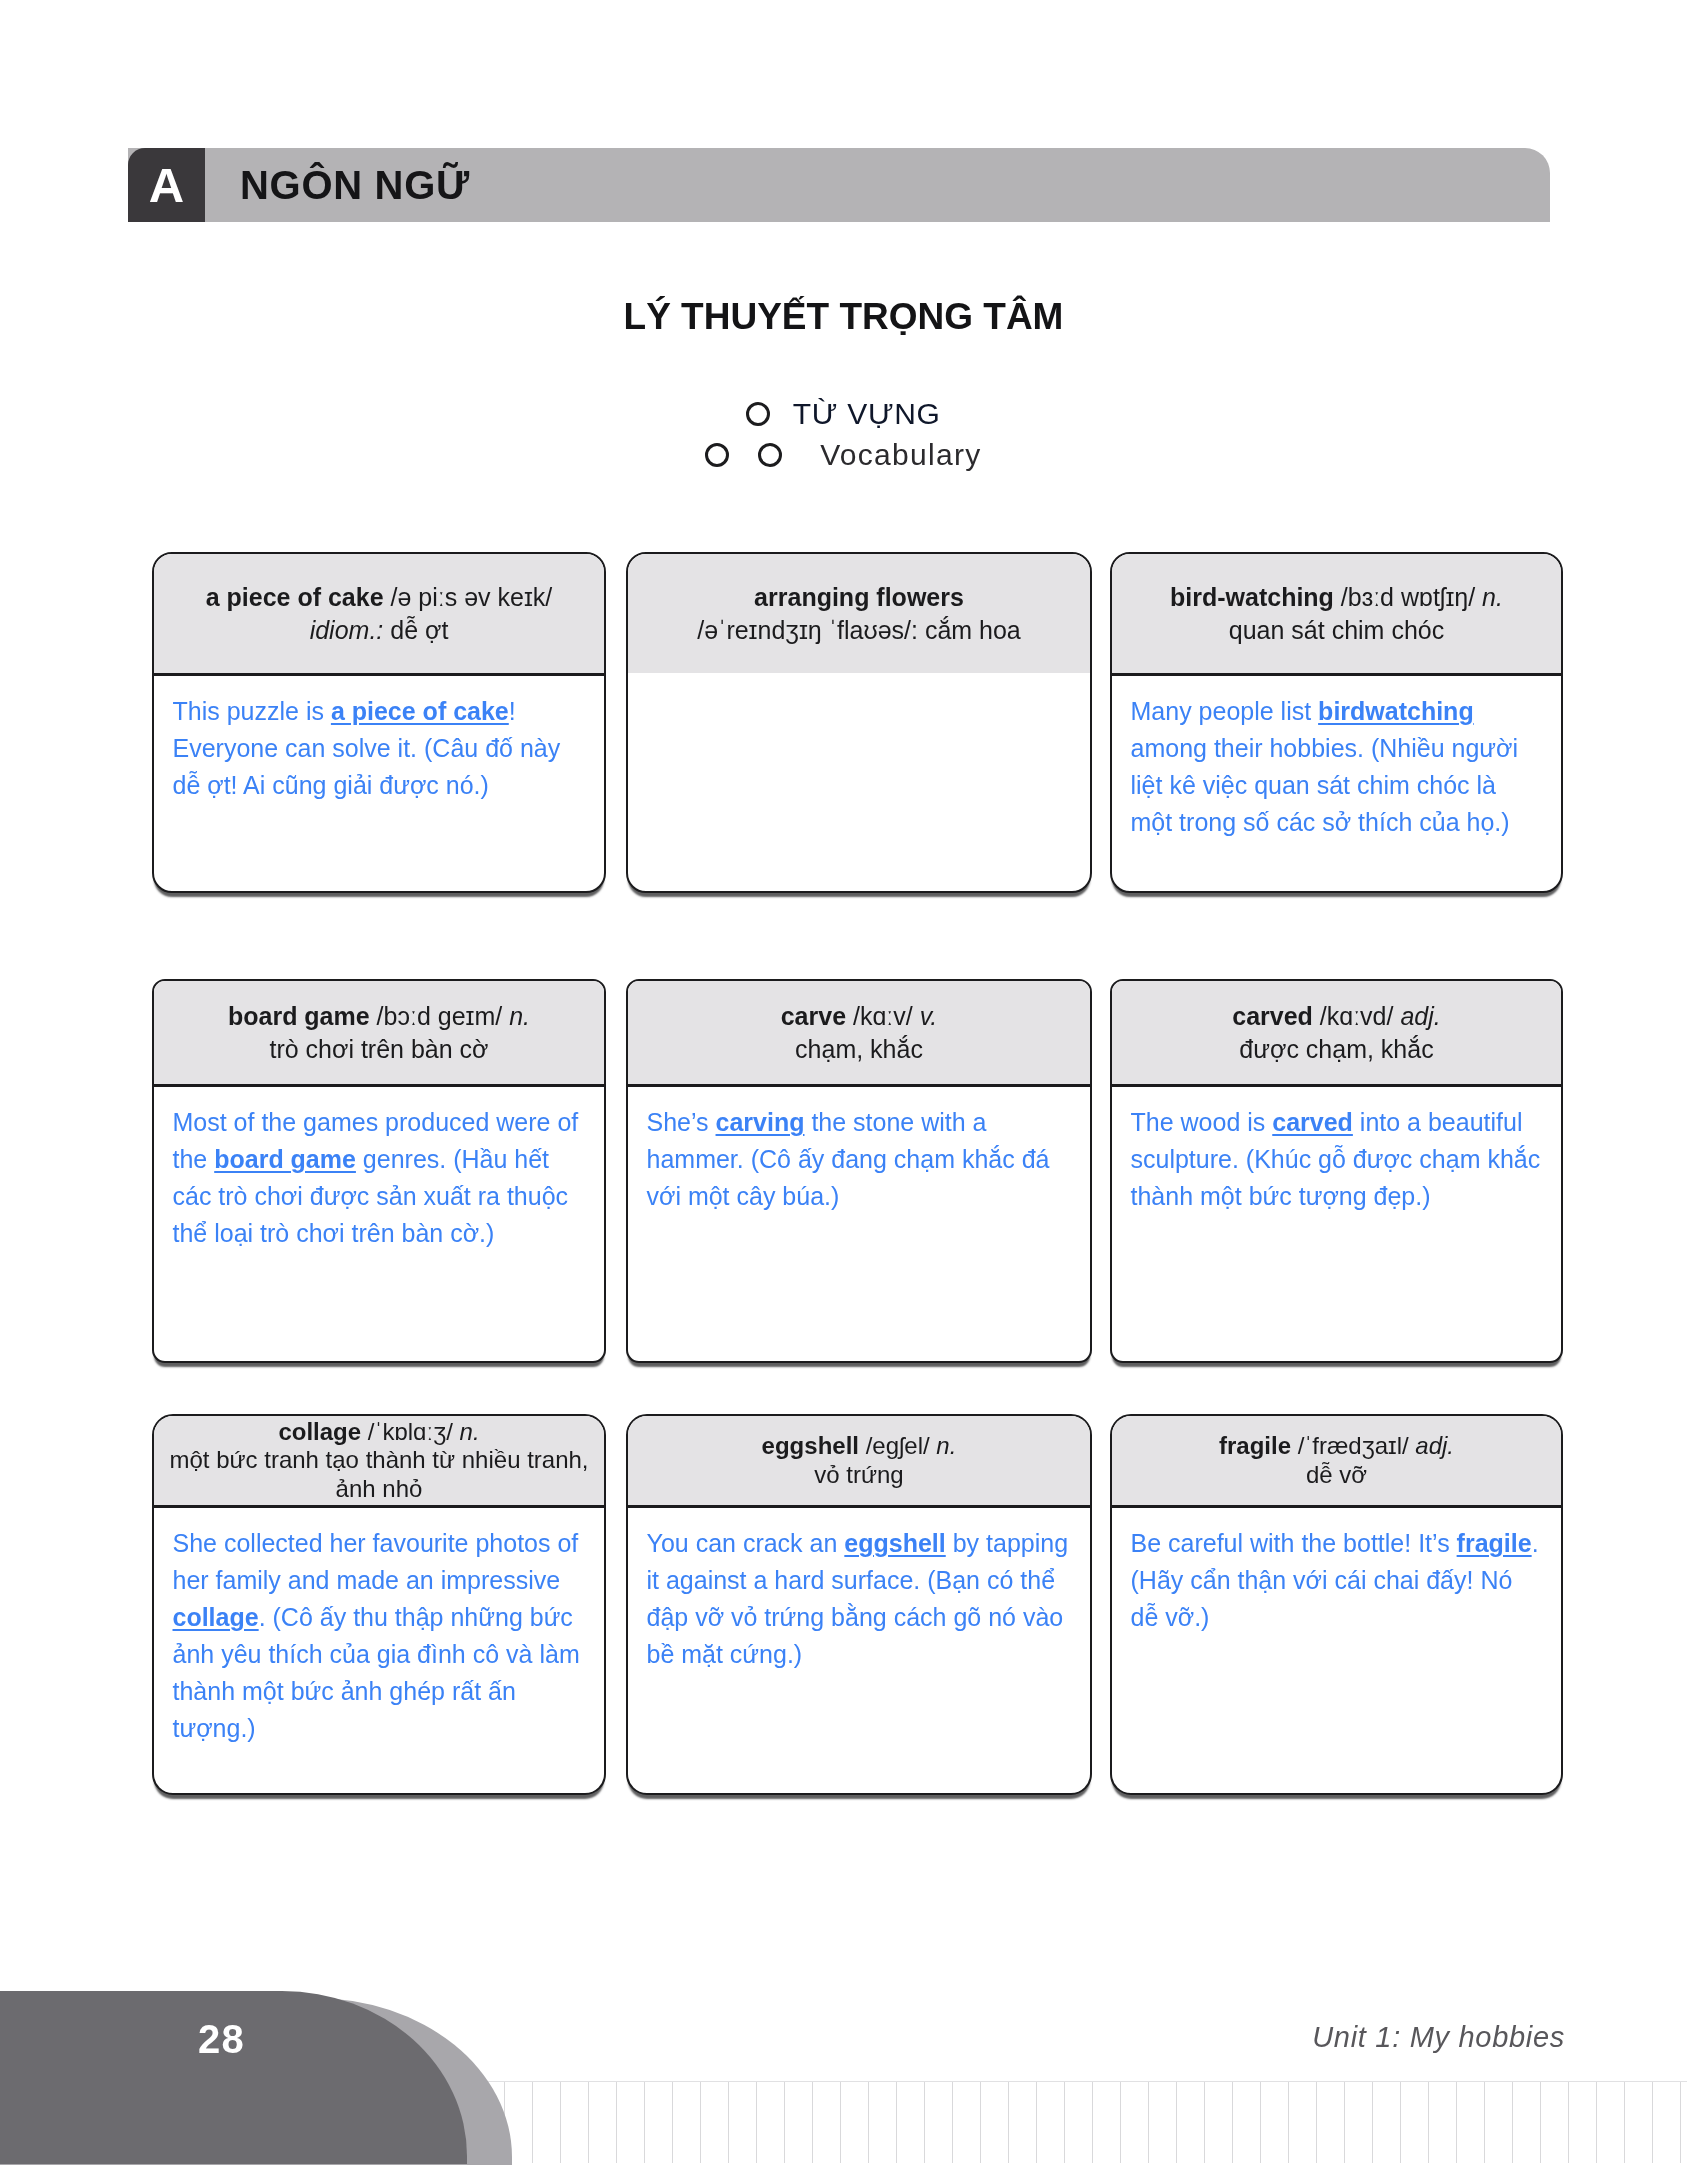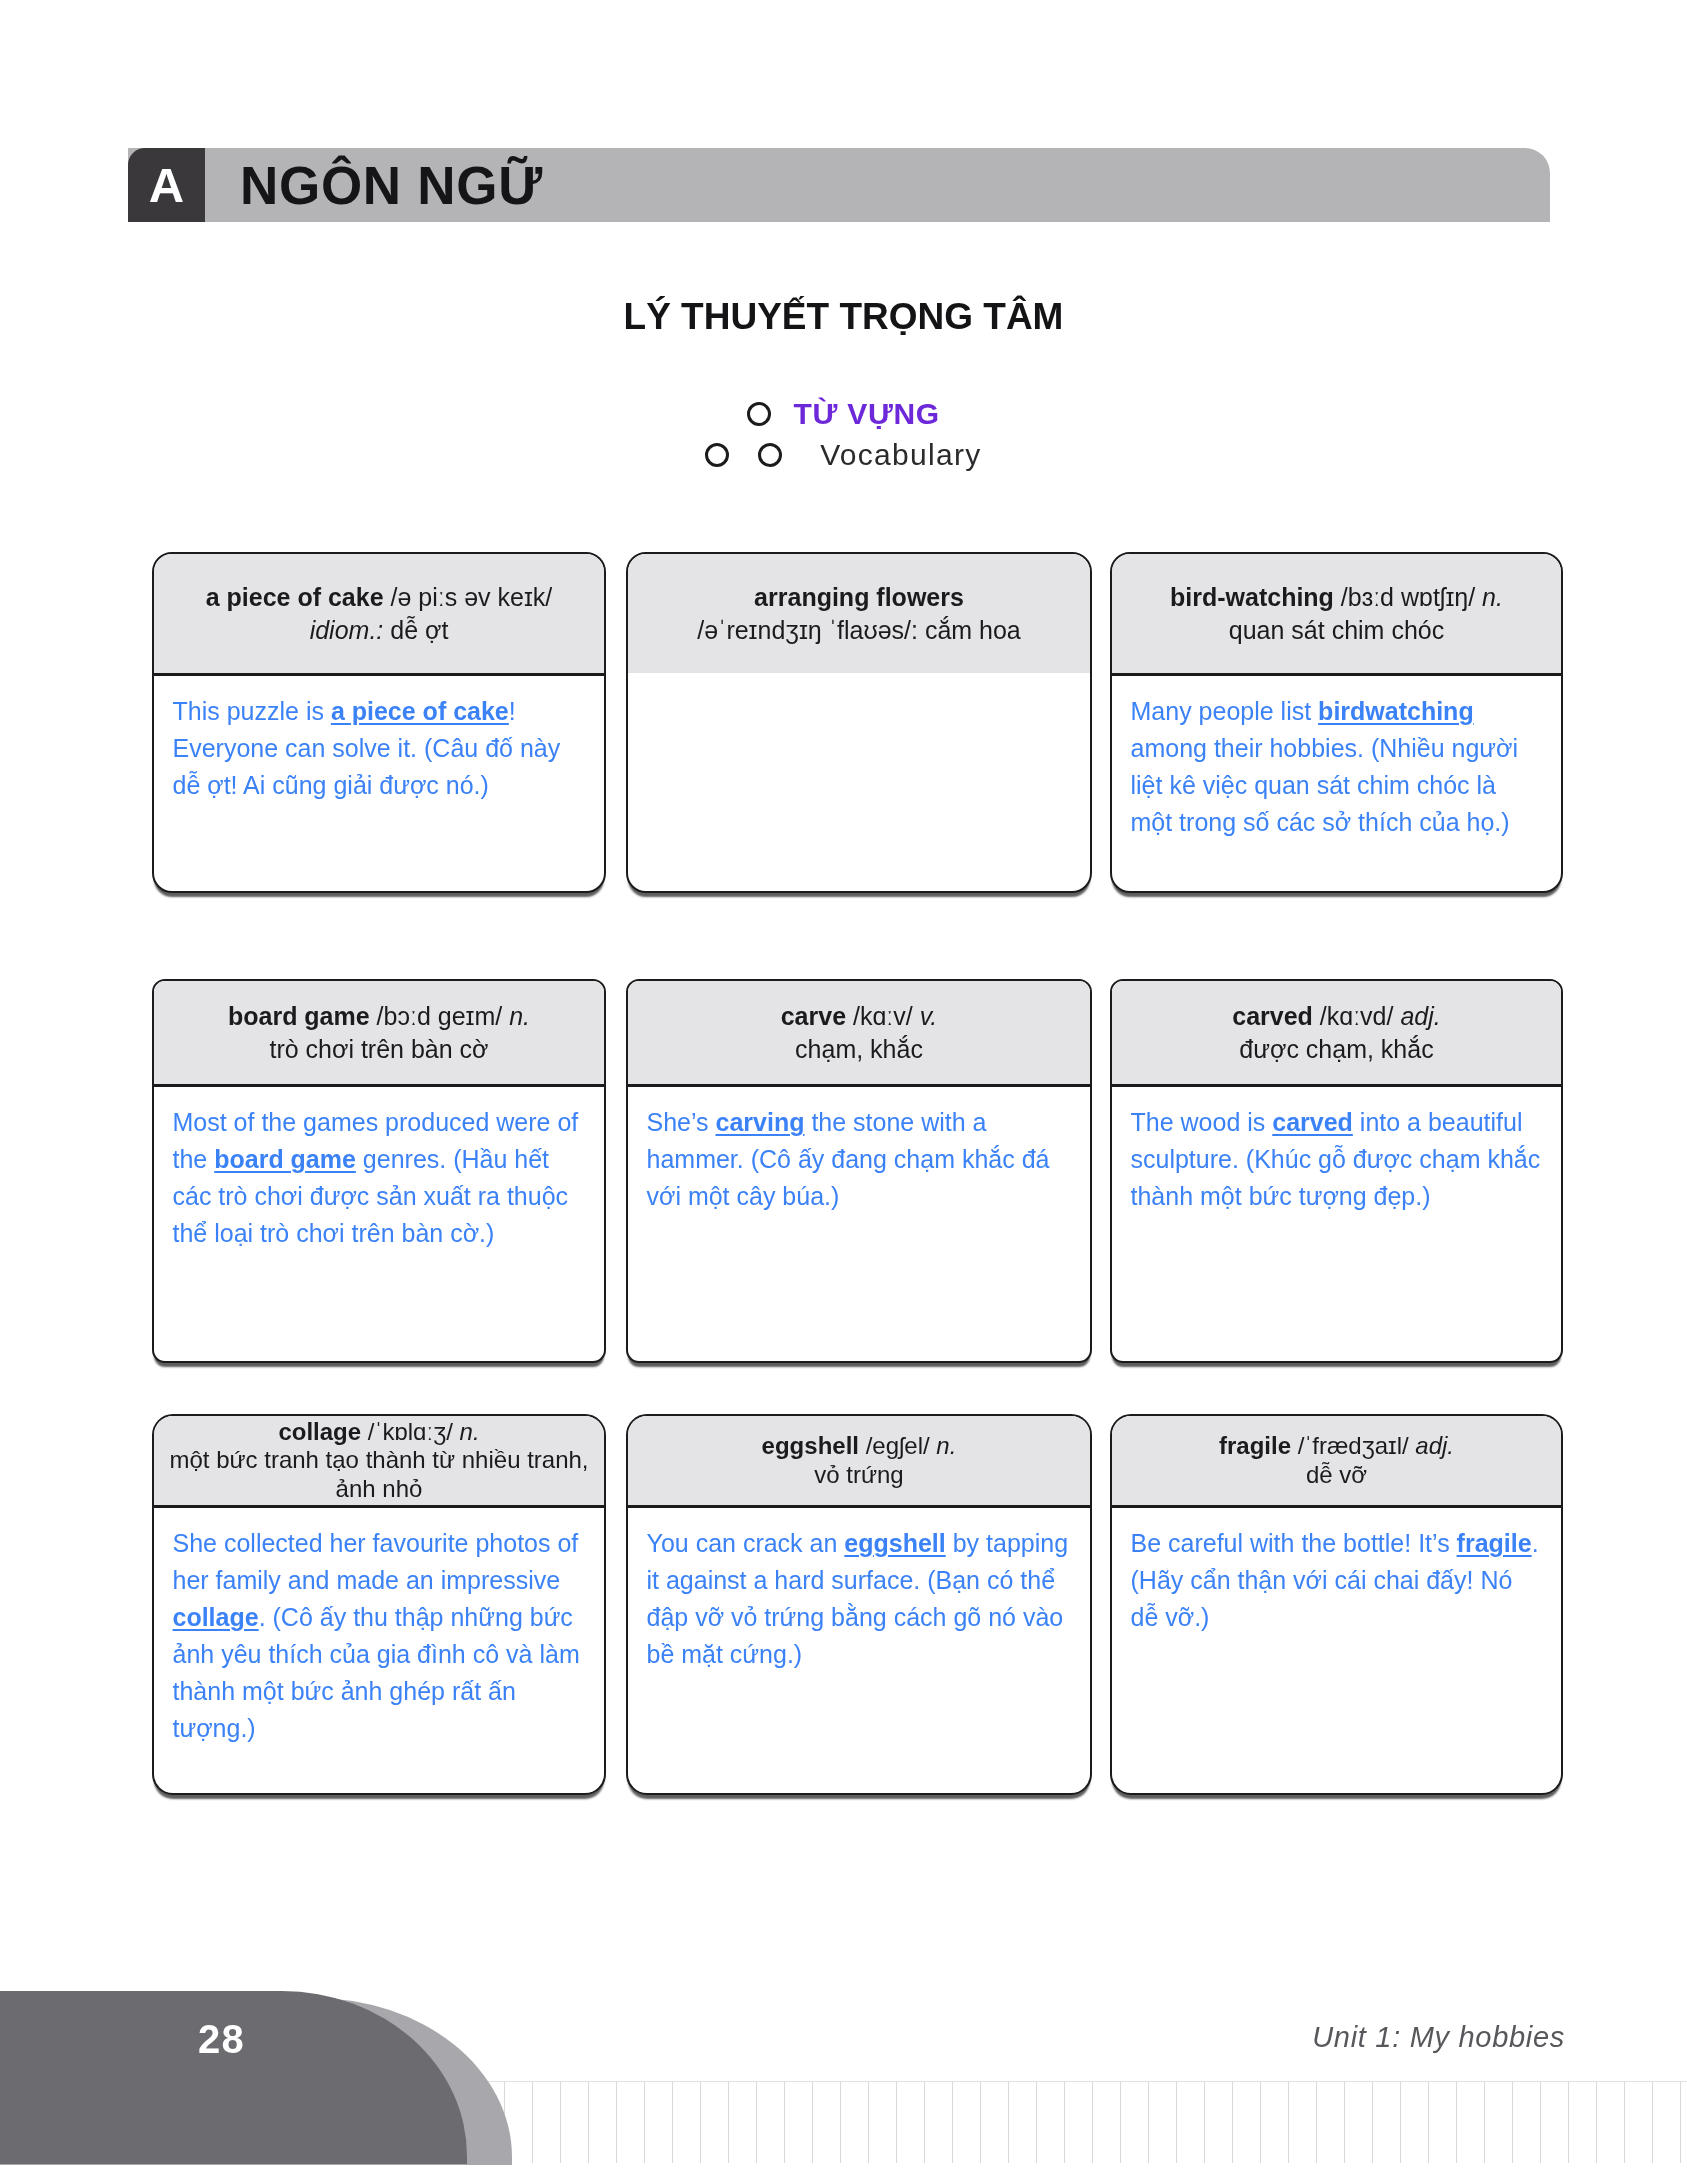--- a/index.html
+++ b/index.html
@@ -18,39 +18,39 @@
   }
   .header-badge{
     position:absolute;left:128px;top:148px;width:77px;height:74px;
     background:#3a383b;border-radius:17px 0 0 0;
     display:flex;align-items:center;justify-content:center;
   }
   .header-badge span{color:#ffffff;font-size:49px;font-weight:bold;}
   .header-title{
     position:absolute;left:240px;top:148px;height:74px;
     display:flex;align-items:center;
-    font-size:53px;font-weight:bold;letter-spacing:0.7px;color:#151517;
+    font-size:40px;font-weight:bold;letter-spacing:0.7px;color:#151517;
   }
   
   .main-title{
     position:absolute;left:0;top:296px;width:1687px;
     text-align:center;font-size:37px;font-weight:bold;color:#141416;
   }
   .sub-row{
     position:absolute;left:0;width:1687px;
     display:flex;align-items:center;justify-content:center;gap:22.5px;
   }
   .sub-row.vi{top:397px;}
   .sub-row.en{top:438px;gap:38px;}
   .bullet{
     width:24px;height:24px;border:3.3px solid #1c1c1e;border-radius:50%;
     box-sizing:border-box;flex:0 0 auto;
   }
   .bullet.small-gap{margin-right:-9.3px;}
-  .sub-vi-label{font-size:30px;font-weight:bold;color:#6d28d9;letter-spacing:0.7px;}
+  .sub-vi-label{font-size:30px;font-weight:normal;color:#0f172a;letter-spacing:0.7px;}
   .sub-en-label{font-size:30px;font-weight:normal;color:#2b2a2d;letter-spacing:1.3px;}
   
   .card{
     position:absolute;box-sizing:border-box;
     border:2px solid #1b1b1d;border-radius:21px;background:#ffffff;
     box-shadow:0 6px 2px -2px rgba(40,40,42,0.75);
     overflow:hidden;
   }
   .col1{left:152px;width:454px;}
   .col2{left:626px;width:466px;}

